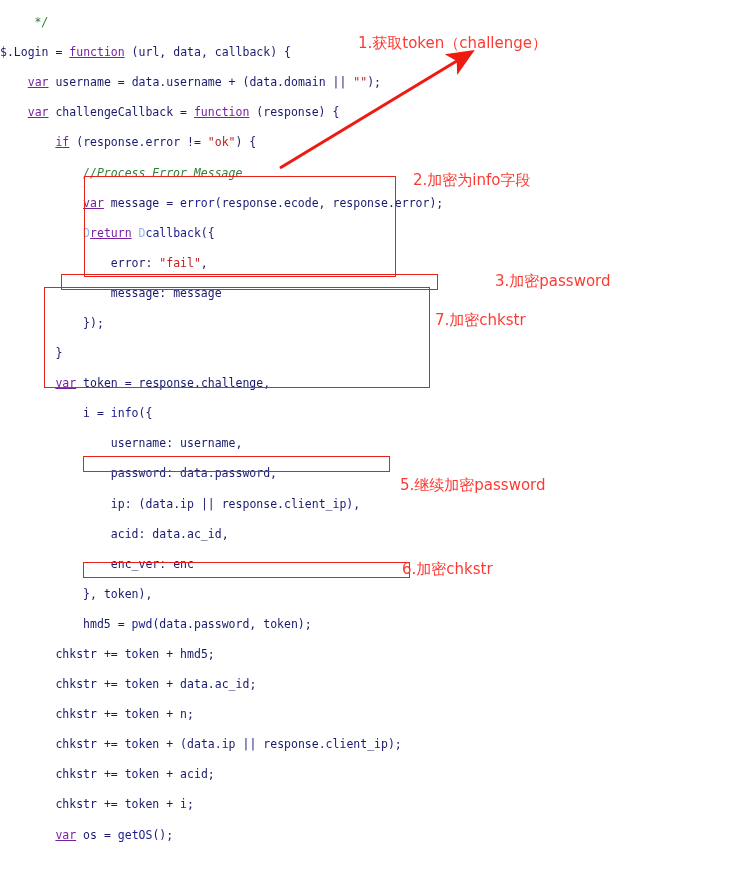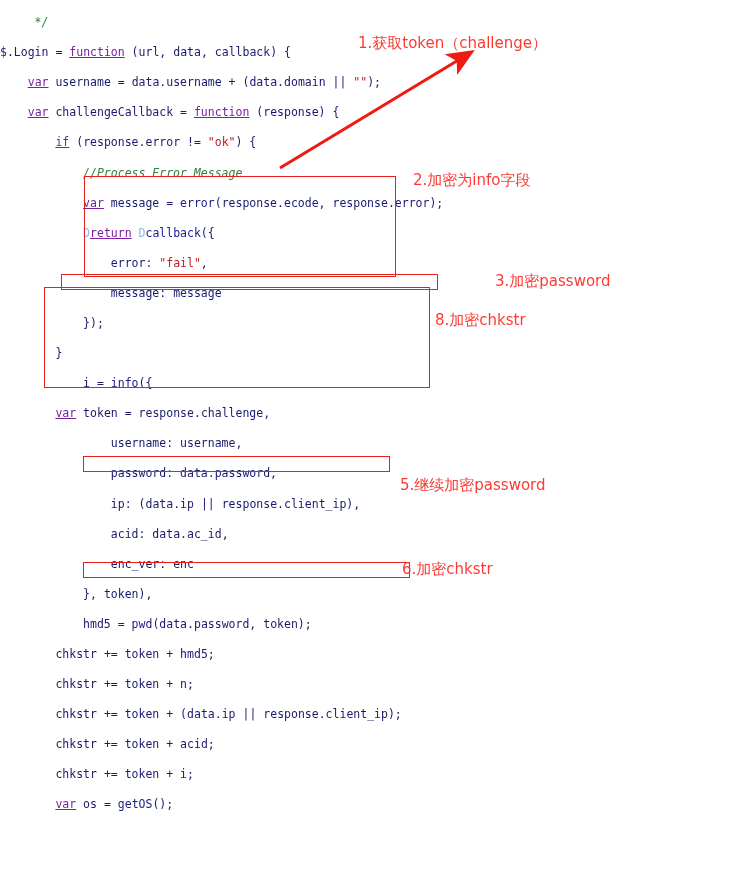--- a/index.html
+++ b/index.html
@@ -85,30 +85,31 @@
 <div class="ln">    <span class="kw">var</span> <span class="id">username</span> <span class="op">=</span> <span class="id">data</span><span class="punc">.</span><span class="id">username</span> <span class="op">+</span> <span class="punc">(</span><span class="id">data</span><span class="punc">.</span><span class="id">domain</span> <span class="op">||</span> <span class="str">""</span><span class="punc">);</span></div>
 <div class="ln">    <span class="kw">var</span> <span class="id">challengeCallback</span> <span class="op">=</span> <span class="kw">function</span> <span class="punc">(</span><span class="id">response</span><span class="punc">) {</span></div>
 <div class="ln">        <span class="kw">if</span> <span class="punc">(</span><span class="id">response</span><span class="punc">.</span><span class="id">error</span> <span class="op">!=</span> <span class="str">"ok"</span><span class="punc">) {</span></div>
 <div class="ln">            <span class="cmt">//Process Error Message</span></div>
 <div class="ln">            <span class="kw">var</span> <span class="id">message</span> <span class="op">=</span> <span class="fn">error</span><span class="punc">(</span><span class="id">response</span><span class="punc">.</span><span class="id">ecode</span><span class="punc">,</span> <span class="id">response</span><span class="punc">.</span><span class="id">error</span><span class="punc">);</span></div>
 <div class="ln">            <span class="fold">D</span><span class="kw">return</span> <span class="fold">D</span><span class="fn">callback</span><span class="punc">({</span></div>
 <div class="ln">                <span class="id">error</span><span class="punc">:</span> <span class="str">"fail"</span><span class="punc">,</span></div>
 <div class="ln">                <span class="id">message</span><span class="punc">:</span> <span class="id">message</span></div>
 <div class="ln">            <span class="punc">});</span></div>
 <div class="ln">        <span class="punc">}</span></div>
+<div class="ln">        <span class="kw">var</span> <span class="id">token</span> <span class="op">=</span> <span class="id">response</span><span class="punc">.</span><span class="id">challenge</span><span class="punc">,</span></div>
 <div class="ln">            <span class="id">i</span> <span class="op">=</span> <span class="fn">info</span><span class="punc">({</span></div>
-<div class="ln">        <span class="kw">var</span> <span class="id">token</span> <span class="op">=</span> <span class="id">response</span><span class="punc">.</span><span class="id">challenge</span><span class="punc">,</span></div>
 <div class="ln">                <span class="id">username</span><span class="punc">:</span> <span class="id">username</span><span class="punc">,</span></div>
 <div class="ln">                <span class="id">password</span><span class="punc">:</span> <span class="id">data</span><span class="punc">.</span><span class="id">password</span><span class="punc">,</span></div>
 <div class="ln">                <span class="id">ip</span><span class="punc">:</span> <span class="punc">(</span><span class="id">data</span><span class="punc">.</span><span class="id">ip</span> <span class="op">||</span> <span class="id">response</span><span class="punc">.</span><span class="id">client_ip</span><span class="punc">),</span></div>
 <div class="ln">                <span class="id">acid</span><span class="punc">:</span> <span class="id">data</span><span class="punc">.</span><span class="id">ac_id</span><span class="punc">,</span></div>
 <div class="ln">                <span class="id">enc_ver</span><span class="punc">:</span> <span class="id">enc</span></div>
 <div class="ln">            <span class="punc">},</span> <span class="id">token</span><span class="punc">),</span></div>
 <div class="ln">            <span class="id">hmd5</span> <span class="op">=</span> <span class="fn">pwd</span><span class="punc">(</span><span class="id">data</span><span class="punc">.</span><span class="id">password</span><span class="punc">,</span> <span class="id">token</span><span class="punc">);</span></div>
 <div class="ln">        <span class="id">chkstr</span> <span class="op">+=</span> <span class="id">token</span> <span class="op">+</span> <span class="id">hmd5</span><span class="punc">;</span></div>
+<div class="ln">        <span class="id">chkstr</span> <span class="op">+=</span> <span class="id">token</span> <span class="op">+</span> <span class="id">data</span><span class="punc">.</span><span class="id">ac_id</span><span class="punc">;</span></div>
 <div class="ln">        <span class="id">chkstr</span> <span class="op">+=</span> <span class="id">token</span> <span class="op">+</span> <span class="id">n</span><span class="punc">;</span></div>
 <div class="ln">        <span class="id">chkstr</span> <span class="op">+=</span> <span class="id">token</span> <span class="op">+</span> <span class="punc">(</span><span class="id">data</span><span class="punc">.</span><span class="id">ip</span> <span class="op">||</span> <span class="id">response</span><span class="punc">.</span><span class="id">client_ip</span><span class="punc">);</span></div>
 <div class="ln">        <span class="id">chkstr</span> <span class="op">+=</span> <span class="id">token</span> <span class="op">+</span> <span class="id">acid</span><span class="punc">;</span></div>
 <div class="ln">        <span class="id">chkstr</span> <span class="op">+=</span> <span class="id">token</span> <span class="op">+</span> <span class="id">i</span><span class="punc">;</span></div>
 <div class="ln">        <span class="kw">var</span> <span class="id">os</span> <span class="op">=</span> <span class="fn">getOS</span><span class="punc">();</span></div>
 
 
 
 
 
@@ -162,17 +163,17 @@
   </defs>
   <line x1="15" y1="128" x2="205" y2="13" stroke="#ee1b13" stroke-width="3.1" marker-end="url(#ah)"></line>
 </svg>
 
 <span class="annot" style="left:358px; top:36px;text-align:right;">1.获取token（challenge）</span>
 
 <span class="annot" style="left:413px; top:173px;">2.加密为info字段</span>
 
 <span class="annot" style="left:447px; top:274px;margin-left:48px;">3.加密password</span>
 
-<span class="annot" style="left:435px; top:313px;">8.加密chkstr</span>
+<span class="annot" style="left:435px; top:313px;">7.加密chkstr</span>
 
 <span class="annot" style="left:400px; top:478px;">5.继续加密password</span>
 
 <span class="annot" style="left:402px; top:562px;">6.加密chkstr</span>
 
 </body></html>

